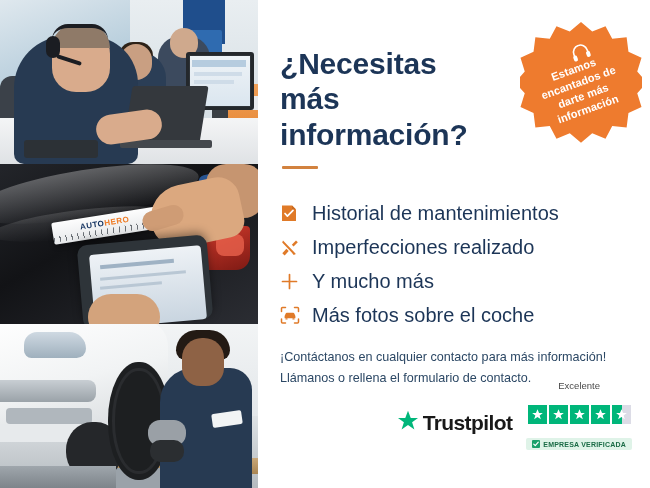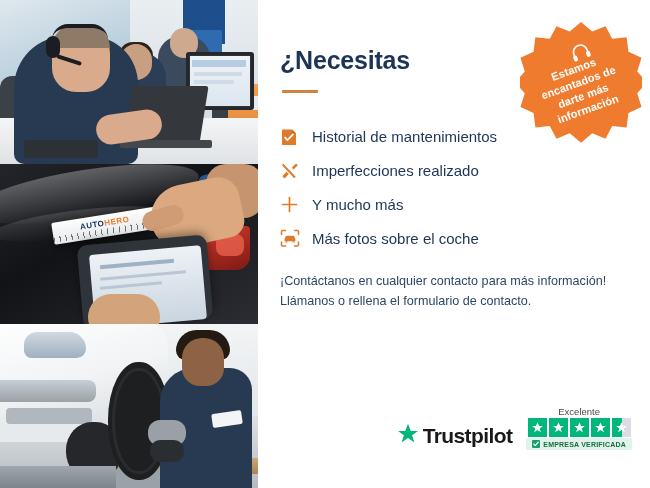--- a/index.html
+++ b/index.html
@@ -149,21 +149,21 @@
   .p3-bench { position:absolute; left:96px; bottom:14px; width:162px; height:16px;
      background:linear-gradient(180deg,#caa878,#a98553); }
   .p3-cab { position:absolute; left:104px; bottom:0; width:96px; height:20px;
      background:#9aa2a9; }
   .p3-lift { position:absolute; left:0; bottom:0; width:116px; height:22px;
      background:linear-gradient(180deg,#9fa6ac,#7d848a); }
 
   
   .content { position:relative; flex:1; padding:46px 22px 0 22px; }
 
-  .headline { font-size:25px; line-height:1.18; font-weight:bold; color:#1c3557;
+  .headline { font-size:30px; line-height:1.18; font-weight:bold; color:#1c3557;
      letter-spacing:-.2px; max-width:230px; }
   .rule { width:36px; height:3px; background:#d2823f; margin:14px 0 0 2px; border-radius:1px; }
 
   
   .badge { position:absolute; right:8px; top:22px; width:122px; height:122px; }
   .badge-shape { position:absolute; inset:0; background:#ee7b2e;
      clip-path: polygon(
        50% 0%, 59.2% 7.8%, 70.1% 3.4%, 75.6% 13.7%, 87.4% 12.6%, 88.9% 24.4%,
        99.6% 29.3%, 96.1% 40.6%, 104% 49.5%, 96.1% 58.4%, 99.6% 69.7%,
        88.9% 74.6%, 87.4% 86.4%, 75.6% 85.3%, 70.1% 95.6%, 59.2% 91.2%,
@@ -175,30 +175,30 @@
      color:#fff; font-size:17px; line-height:1; transform:rotate(-20deg); }
   .badge-txt { position:absolute; left:0; right:0; top:40px; text-align:center;
      color:#fff; font-size:11px; font-weight:bold; line-height:1.26;
      transform:rotate(-20deg); padding:0 8px; letter-spacing:.1px; }
 
   
   .list { margin-top:28px; }
   .li { display:flex; align-items:center; height:32px; margin-bottom:2px; }
   .li-ico { width:32px; flex:none; display:flex; align-items:center; justify-content:flex-start;
      color:#e07a28; }
-  .li-txt { font-size:15px; color:#1c3557; }
+  .li-txt { font-size:20px; color:#1c3557; }
 
   
   .contact { margin-top:16px; font-size:12.6px; line-height:1.62; color:#2b4764; }
 
   
   .tp { position:absolute; right:18px; bottom:38px; display:flex; align-items:center; gap:14px; }
   .tp-brand { display:flex; align-items:center; gap:4px;margin-top:15px; }
   .tp-name { font-size:21px; font-weight:bold; color:#191919; letter-spacing:-.6px; }
-  .tp-right { display:flex; flex-direction:column; align-items:center; gap:1px; }
+  .tp-right { display:flex; flex-direction:column; align-items:center; gap:14px; }
   .tp-rating { font-size:9.5px; color:#4a4a4a; }
   .tp-stars { display:flex; gap:2px; }
   .tp-star { width:19px; height:19px; background:#00b67a; display:flex;
      align-items:center; justify-content:center; }
   .tp-star.half { background:linear-gradient(90deg,#00b67a 50%,#dcdce6 50%); }
   .tp-star svg { display:block; }
   .tp-verified { display:flex; align-items:center; gap:3px; background:#dff3e8;
      border-radius:2px; padding:2px 6px; }
   .tp-vtxt { font-size:7px; font-weight:bold; color:#1a6b45; letter-spacing:.2px; }
   .tp-vbox { width:8px; height:8px; background:#19a06a; border-radius:1px;
@@ -288,20 +288,21 @@
       <div class="p3-glove2"></div>
       <div class="p3-lift"></div>
     </div>
 
   </div>
 
   <div class="content">
 
     <h1 class="headline">
       <span>¿Necesitas</span><br>
+      <span>más información?</span>
     </h1>
     <div class="rule"></div>
 
     <div class="badge">
       <div class="badge-shape"></div>
       <div class="badge-ico">
         <svg width="20" height="16" viewBox="0 0 20 16" aria-hidden="true">
           <path d="M3 10.5V8a7 7 0 0 1 14 0v2.5" fill="none" stroke="#ffffff" stroke-width="1.6" stroke-linecap="round"></path>
           <rect x="1.2" y="9.4" width="4" height="6" rx="1.8" fill="#ffffff"></rect>
           <rect x="14.8" y="9.4" width="4" height="6" rx="1.8" fill="#ffffff"></rect>

